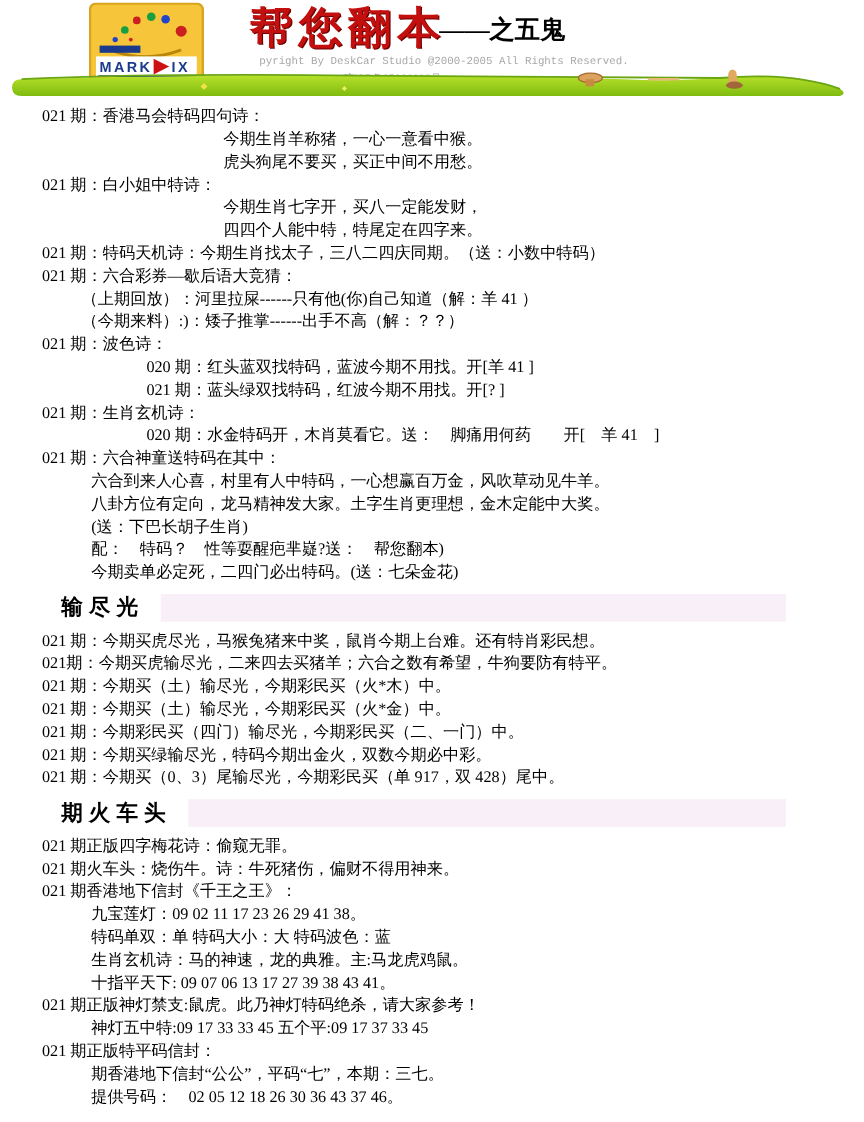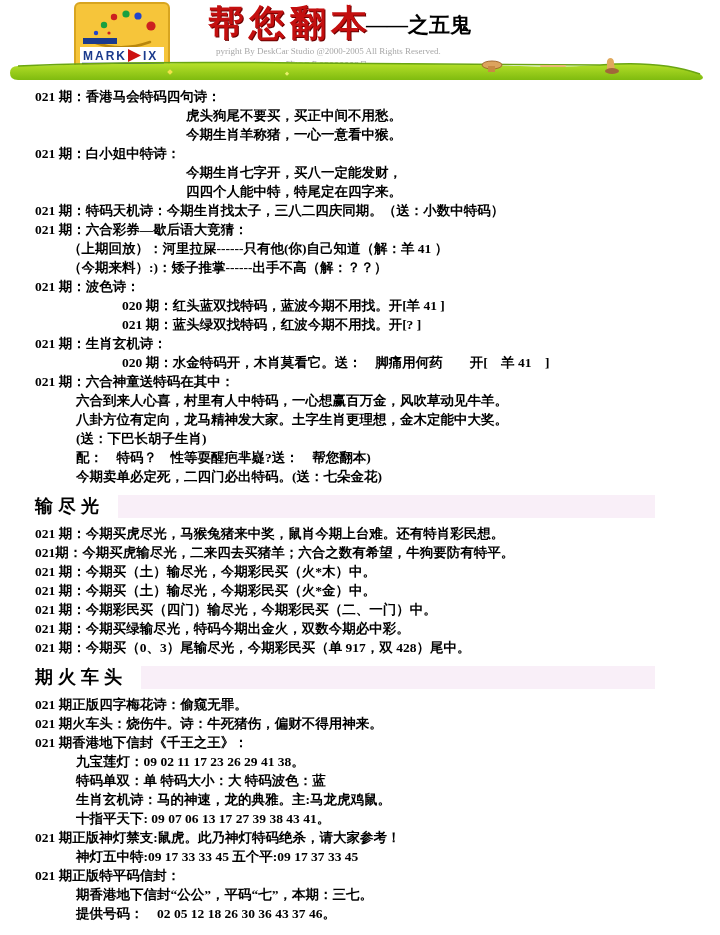--- a/index.html
+++ b/index.html
@@ -15,40 +15,40 @@
   .title-wrap{position:absolute;left:208px;top:0;width:420px;height:78px;}
   .main-title{
     font-size:36px;font-weight:bold;color:#c40f0f;letter-spacing:5px;
     text-shadow:1px 1px 0 #6b0000;line-height:46px;white-space:nowrap;
   }
   .sub-title{
     font-size:21px;font-weight:bold;color:#000;white-space:nowrap;
     position:relative;top:-3px;left:-6px;
   }
   .copyright{position:absolute;left:8px;top:46px;font-size:9px;color:#a8a8a8;
-    font-family:Liberation Serif, serif;white-space:nowrap;}
+    font-family:Liberation Mono, monospace;white-space:nowrap;}
   .icp{position:absolute;left:78px;top:59px;font-size:9px;color:#a8a8a8;
     font-family:"Liberation Sans",sans-serif;white-space:nowrap;}
   .grass{position:absolute;left:0;top:56px;width:720px;height:26px;}
 
   
   main{position:relative;padding-top:5px;}
   .line{
-    font-size:13.5px;line-height:19px;font-weight:bold;color:#000;
+    font-size:13.5px;line-height:19px;font-weight:normal;color:#000;
     white-space:nowrap;
   }
   .i0{padding-left:35px;}
   .i1{padding-left:76px;}
   .i2{padding-left:68px;}
   .i3{padding-left:122px;}
   .i4{padding-left:186px;}
 
   .section-head{display:flex;align-items:center;margin:7px 65px 5px 35px;height:26px;}
   .section-head .txt{
-    font-size:18px;font-weight:bold;color:#000;letter-spacing:5px;white-space:nowrap;
+    font-size:18px;font-weight:bold;color:#000;letter-spacing:5px;white-space:nowrap;margin-left:16px;
   }
   .section-head .bar{flex:1;height:23px;margin-left:14px;background:#f9eff8;}
 </style>
 </head>
 <body>
 
 <div class="page">
 
   <header>
 
@@ -106,22 +106,22 @@
         <g>
           <path d="M610,2 Q606,3 607,9 L607,14 Q612,15 615,14 L614,7 Q614,2 610,2 Z" fill="#e0a95e"></path>
           <ellipse cx="612" cy="15" rx="7" ry="3" fill="#a0683a"></ellipse>
         </g>
       </svg>
     </div>
   </header>
 
   <main id="content">
       <div class="line i0">021 期：香港马会特码四句诗：</div>
+      <div class="line i4">今期生肖羊称猪，一心一意看中猴。</div>
       <div class="line i4">虎头狗尾不要买，买正中间不用愁。</div>
-      <div class="line i4">今期生肖羊称猪，一心一意看中猴。</div>
       <div class="line i0">021 期：白小姐中特诗：</div>
       <div class="line i4">今期生肖七字开，买八一定能发财，</div>
       <div class="line i4">四四个人能中特，特尾定在四字来。</div>
       <div class="line i0">021 期：特码天机诗：今期生肖找太子，三八二四庆同期。（送：小数中特码）</div>
       <div class="line i0">021 期：六合彩券—歇后语大竞猜：</div>
       <div class="line i2">（上期回放）：河里拉屎------只有他(你)自己知道（解：羊 41 ）</div>
       <div class="line i2">（今期来料）:)：矮子推掌------出手不高（解：？？）</div>
       <div class="line i0">021 期：波色诗：</div>
       <div class="line i3">020 期：红头蓝双找特码，蓝波今期不用找。开[羊 41 ]</div>
       <div class="line i3">021 期：蓝头绿双找特码，红波今期不用找。开[? ]</div>

